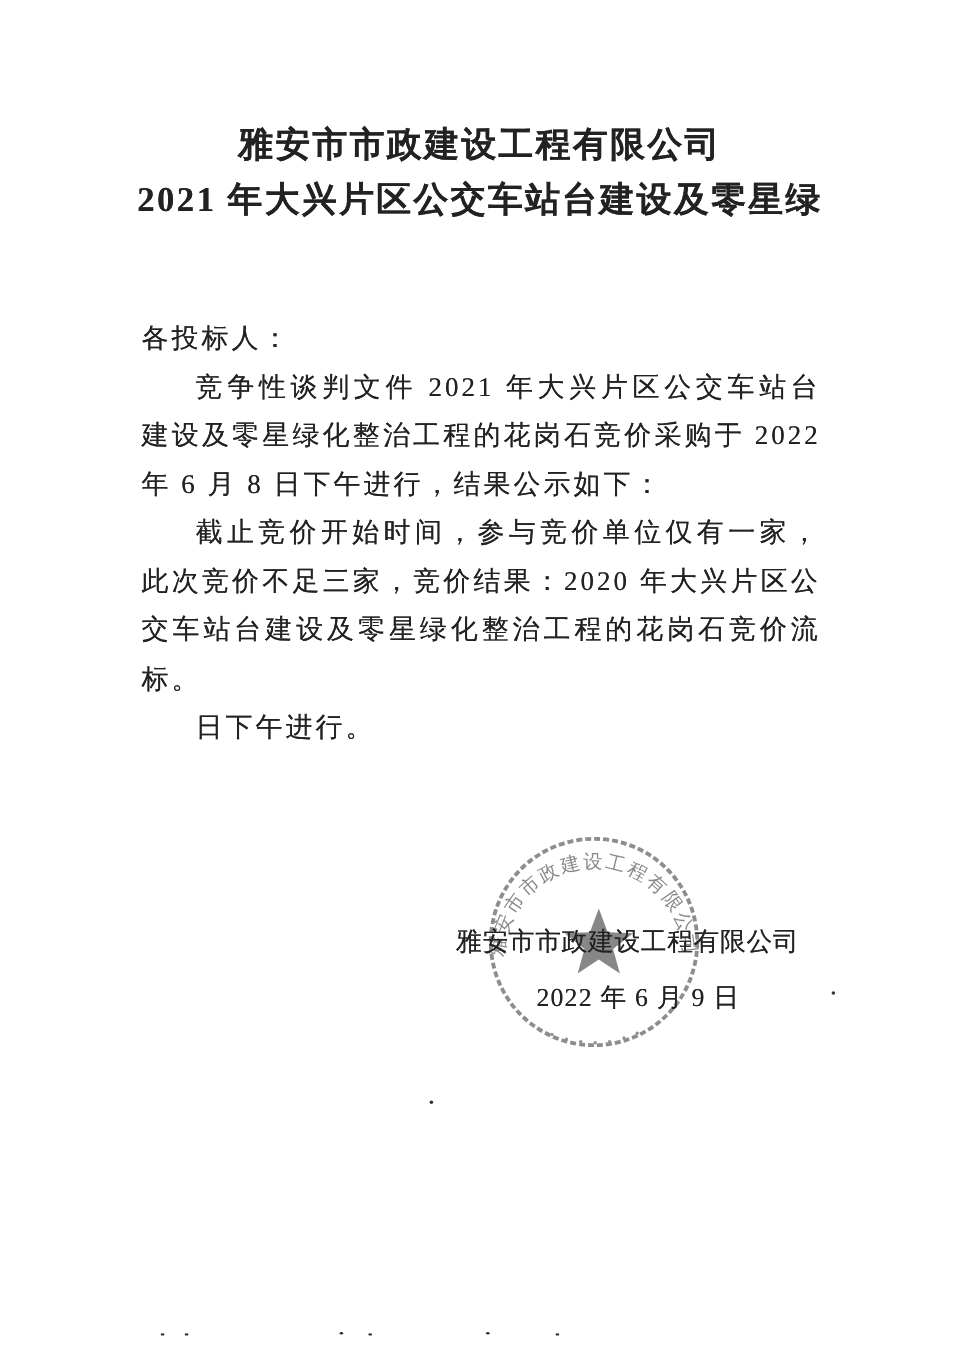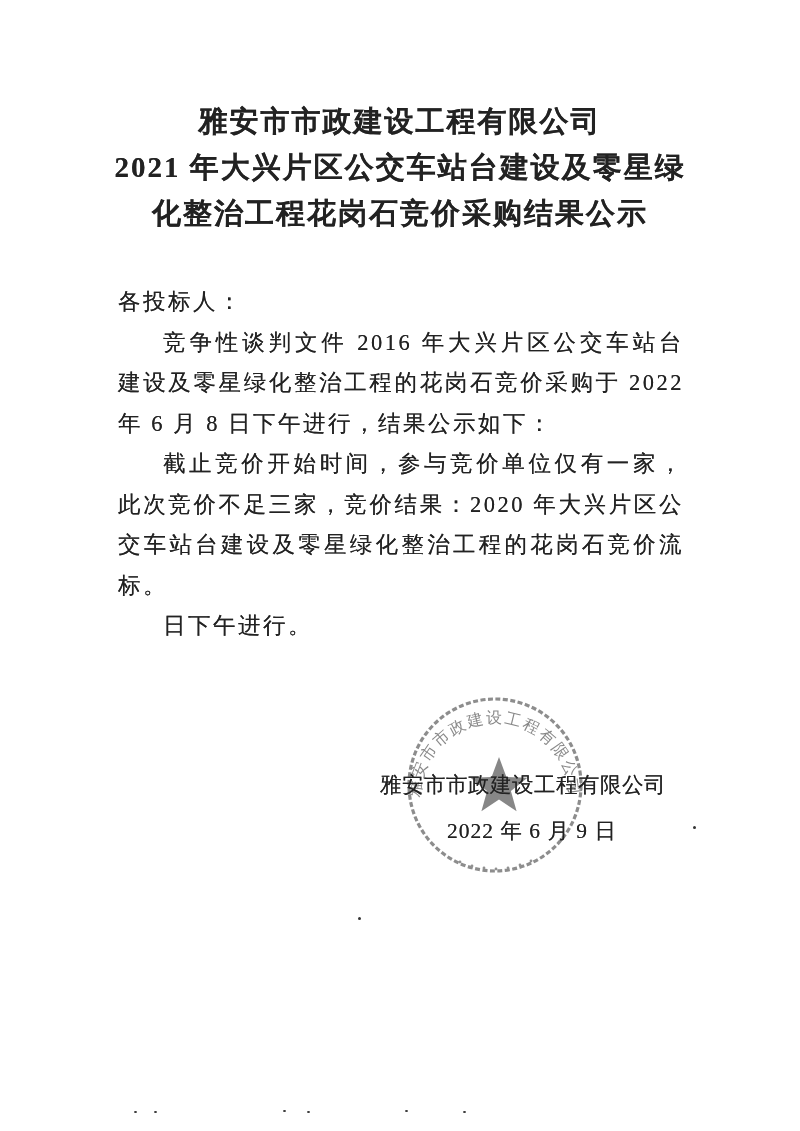--- a/index.html
+++ b/index.html
@@ -35,21 +35,20 @@
   }
   .body-block {
     position: absolute;
     top: 262px;
     left: 118px;
     width: 566px;
     font-size: 22.5px;
     line-height: 40.5px;
     letter-spacing: 2.5px;
     text-align: justify;
-    margin-top: 20px;
   }
   .body-block p {
     margin: 0;
     text-indent: 2em;
   }
   .body-block p.salutation {
     text-indent: 0;
   }
   .signature-company {
     position: absolute;
@@ -87,26 +86,25 @@
   }
 </style>
 </head>
 <body>
 
 <div class="page">
 
   <div class="title-block ink">
     <div>雅安市市政建设工程有限公司</div>
     <div>2021 年大兴片区公交车站台建设及零星绿</div>
-    <div>化整治工程花岗石竞价采购结果公示</div>
   </div>
 
   <div class="body-block ink">
     <p class="salutation">各投标人：</p>
-    <p>竞争性谈判文件 2016 年大兴片区公交车站台建设及零星绿化整治工程的花岗石竞价采购于 2022 年 6 月 8 日下午进行，结果公示如下：</p>
+    <p>竞争性谈判文件 2021 年大兴片区公交车站台建设及零星绿化整治工程的花岗石竞价采购于 2022 年 6 月 8 日下午进行，结果公示如下：</p>
     <p>截止竞价开始时间，参与竞价单位仅有一家，此次竞价不足三家，竞价结果：2020 年大兴片区公交车站台建设及零星绿化整治工程的花岗石竞价流标。</p>
     <p>日下午进行。</p>
   </div>
 
   <svg class="seal" viewBox="0 0 210 210" xmlns="http://www.w3.org/2000/svg">
     <circle cx="105" cy="105" r="86" fill="none" stroke="#757575" stroke-width="3.2" stroke-dasharray="5 2.5"></circle>
     <polygon points="109,77 116.4,96.9 137.5,97.7 120.9,110.9 126.6,131.3 109,119.5 91.4,131.3 97.1,110.9 80.5,97.7 101.6,96.9" fill="#6d6d6d"></polygon>
     <path id="sealArc" d="M 30,118 A 75,75 0 0 1 180,118" fill="none"></path>
     <text font-size="16" fill="#6f6f6f" letter-spacing="2" font-family="Liberation Serif, DejaVu Serif, serif">
       <textPath href="#sealArc" startOffset="50%" text-anchor="middle">雅安市市政建设工程有限公司</textPath>

